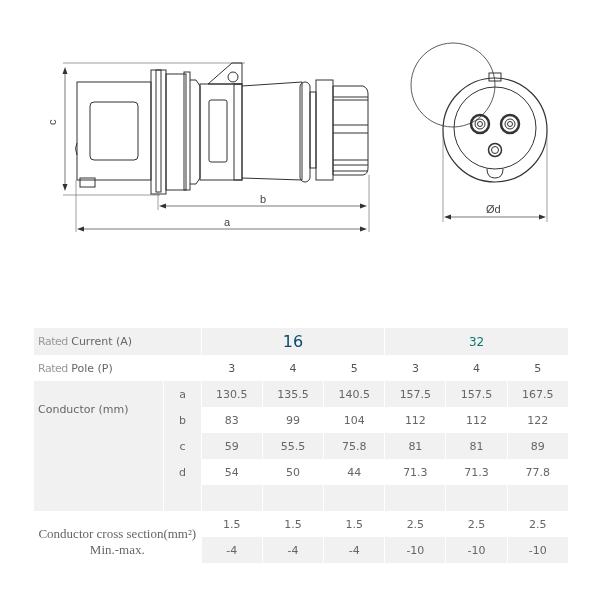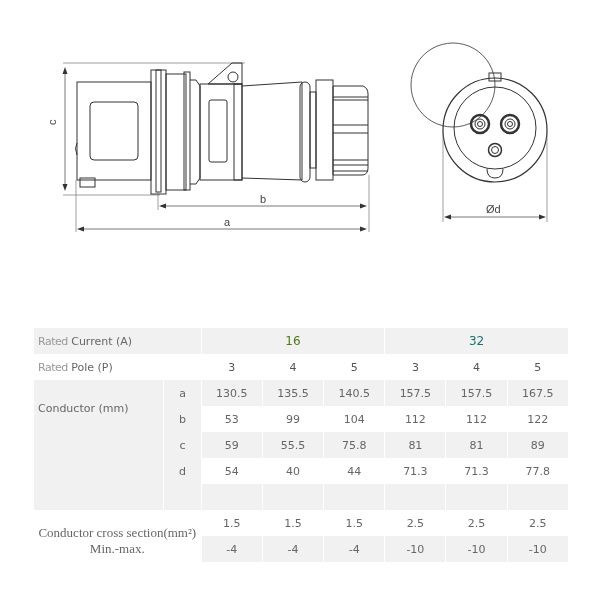--- a/index.html
+++ b/index.html
@@ -104,21 +104,21 @@
     <col style="width:60px">
       <col style="width:60px">
       <col style="width:60px">
     <col style="width:60px">
       <col style="width:60px">
       <col style="width:60px">
   </colgroup>
   <tbody>
       <tr>
     <td class="g lbl" colspan="2"><span class="blur">Rated</span> <span>Current (A)</span></td>
-    <td class="g" colspan="3" style="font-size:12px;color:#4d7c0f">16</td>
+    <td class="g" colspan="3" style="font-size:16px;color:#0c4a6e">16</td>
     <td class="g" colspan="3" style="font-size:12px;color:#0f766e">32</td>
   </tr>
   <tr>
     <td class="w lbl" colspan="2"><span class="blur">Rated</span> <span>Pole (P)</span></td>
     <td class="w" style="color:#555">3</td>
     <td class="w" style="color:#555">4</td>
     <td class="w" style="color:#555">5</td>
     <td class="w" style="color:#555">3</td>
     <td class="w" style="color:#555">4</td>
     <td class="w" style="color:#555">5</td>
@@ -128,40 +128,40 @@
     <td class="g">a</td>
     <td class="g">130.5</td>
     <td class="g">135.5</td>
     <td class="g">140.5</td>
     <td class="g">157.5</td>
     <td class="g">157.5</td>
     <td class="g">167.5</td>
   </tr>
   <tr>
     <td class="g">b</td>
-    <td class="w">53</td>
+    <td class="w">83</td>
     <td class="w">99</td>
     <td class="w">104</td>
     <td class="w">112</td>
     <td class="w">112</td>
     <td class="w">122</td>
   </tr>
   <tr>
     <td class="g">c</td>
     <td class="g">59</td>
     <td class="g">55.5</td>
     <td class="g">75.8</td>
     <td class="g">81</td>
     <td class="g">81</td>
     <td class="g">89</td>
   </tr>
   <tr>
     <td class="g">d</td>
     <td class="w">54</td>
-    <td class="w">40</td>
+    <td class="w">50</td>
     <td class="w">44</td>
     <td class="w">71.3</td>
     <td class="w">71.3</td>
     <td class="w">77.8</td>
   </tr>
   <tr>
     <td class="g"></td>
     <td class="g"></td>
     <td class="g"></td>
     <td class="g"></td>

